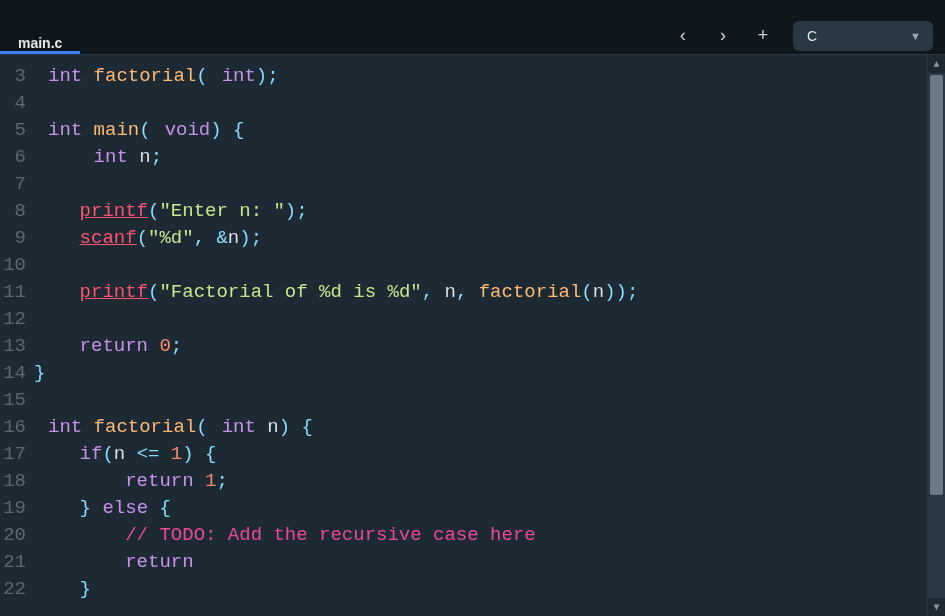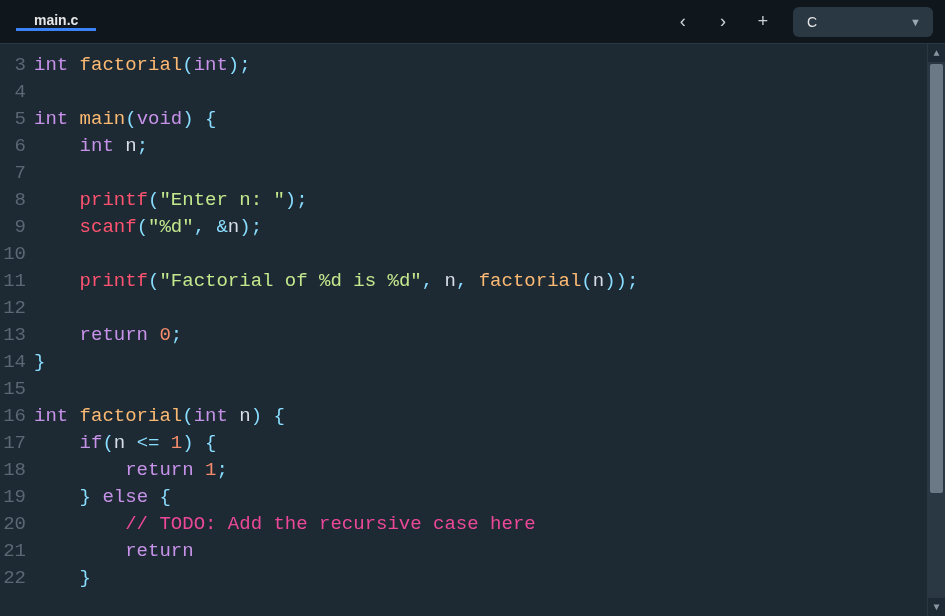--- a/index.html
+++ b/index.html
@@ -6,27 +6,26 @@
   body {
     width: 945px;
     height: 616px;
     background: #1e2a33;
     font-family: 'Consolas', 'Monaco', 'Courier New', monospace;
     overflow: hidden;
     display: flex;
     flex-direction: column;
   }
   .header {
-    height: 44px;
+    height: 55px;
     background: #0f171d;
     border-bottom: 1px solid #2a3844;
     display: flex;
-    align-items: center;
+    align-items: flex-end;
     justify-content: space-between;
-    padding-left: 16px;
   }
   .tabs { display: flex; align-items: stretch; }
   .tab {
     padding: 0 18px;
     display: flex;
     align-items: center;
     color: #e6e6e6;
     font-size: 14px;
     font-weight: 600;
     font-family: Arial, sans-serif;
@@ -114,23 +113,23 @@
     top: 2px;
     left: 2px;
     right: 2px;
     height: 80%;
     background: #6b7885;
     border-radius: 2px;
     cursor: pointer;
   }
   
   .kw   { color: #c792ea; }
-  .type { color: #c792ea; }
+  .type { color: #c792ea; margin-left: 14px; }
   .fn   { color: #fdba74; }
-  .fnc  { color: #ff5370; }
+  .fnc  { color: #ff5370; text-decoration: underline; }
   .str  { color: #c3e88d; }
   .num  { color: #f78c6c; }
   .op   { color: #89ddff; }
   .pun  { color: #89ddff; }
   .var  { color: #d8dee9; }
   .cmt  { color: #ec4899; }
   .amp  { color: #89ddff; }
 </style>
 </head>
 <body>

